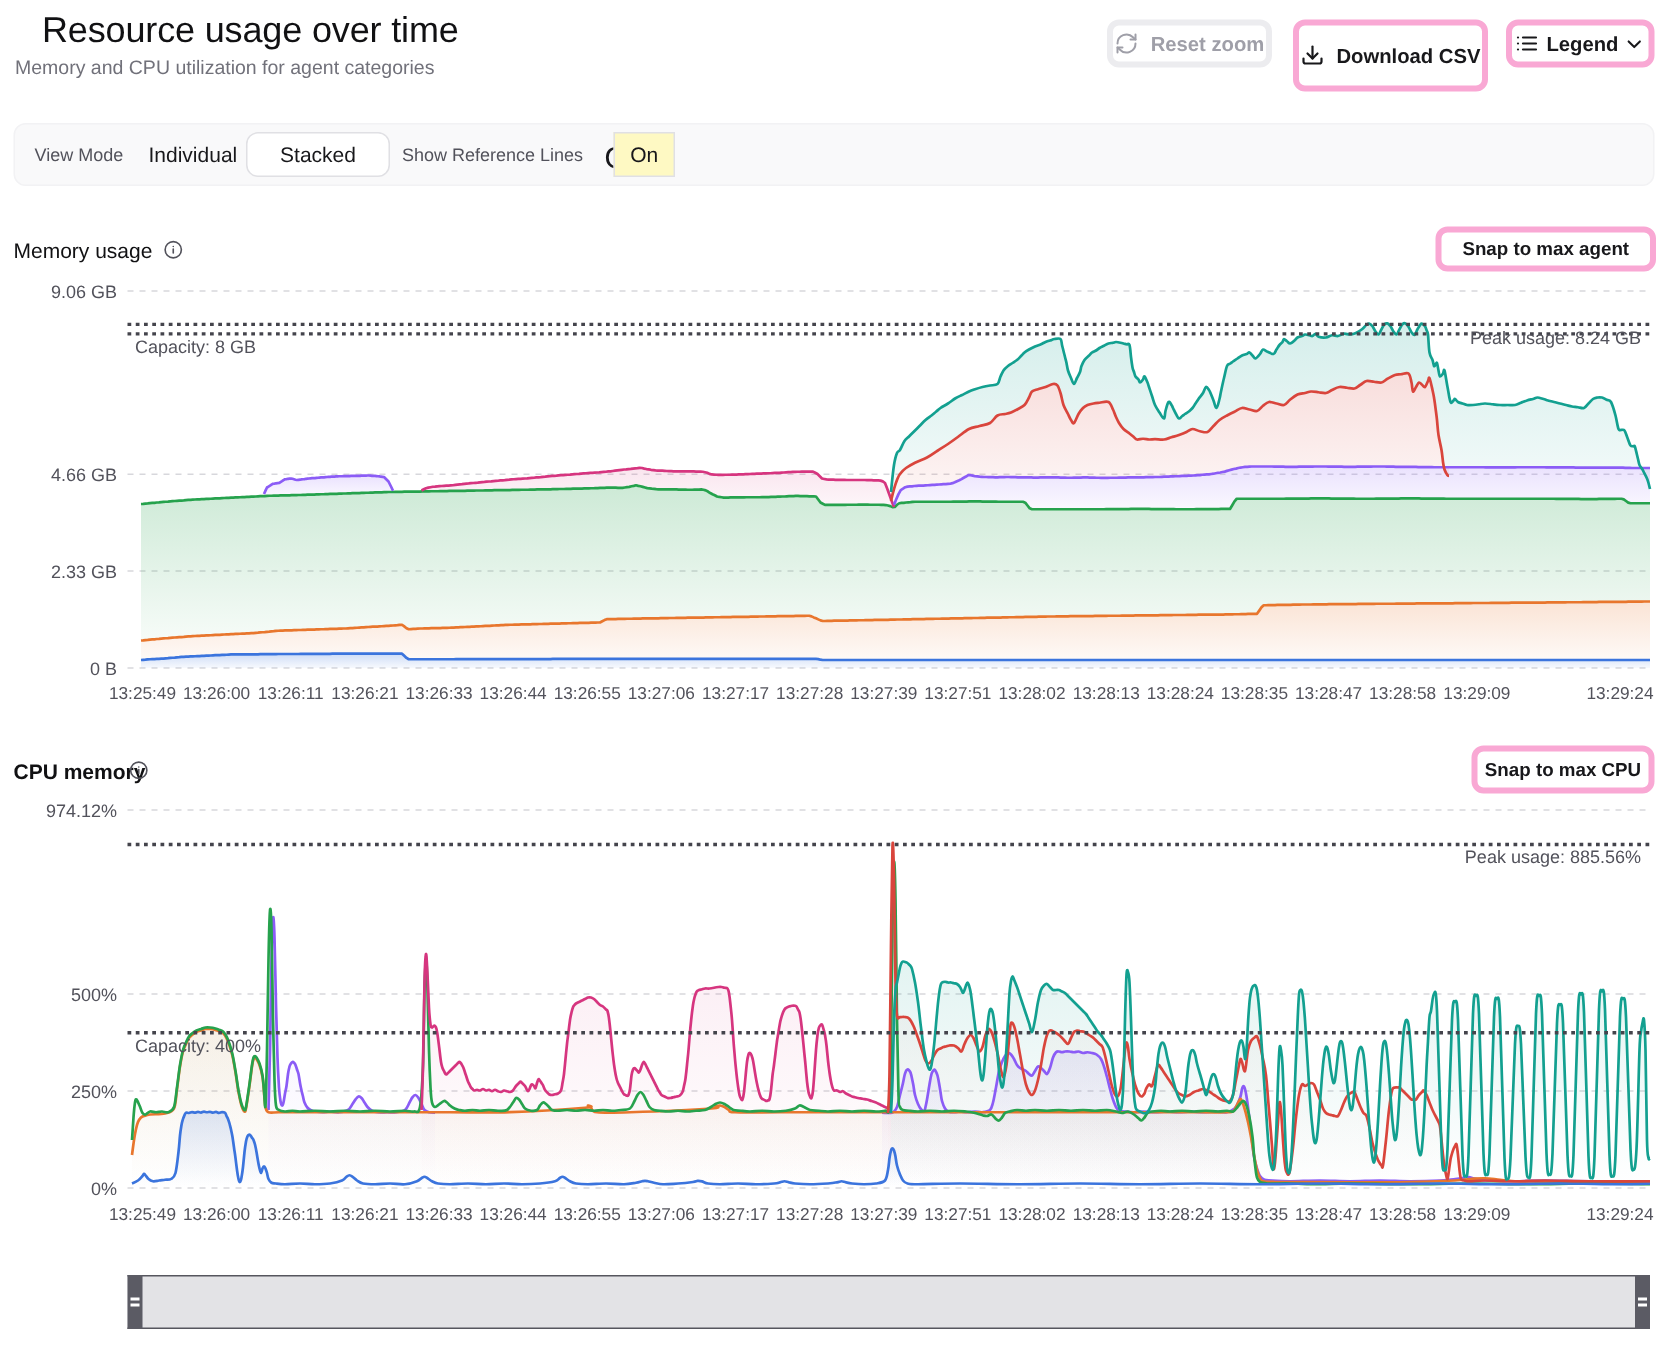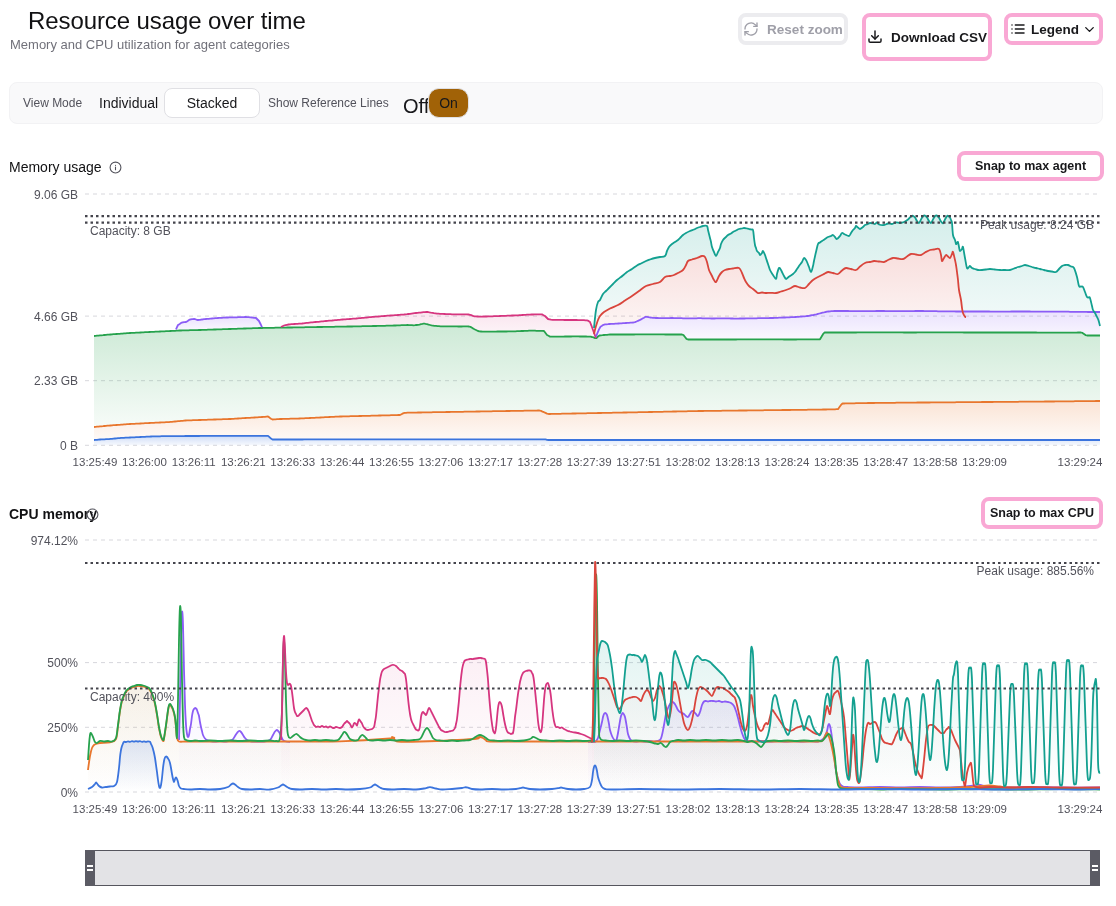--- a/index.html
+++ b/index.html
@@ -43,21 +43,21 @@
       <polyline points="6 9 12 15 18 9"></polyline>
     </svg>
   </div>
 
 <div class="abs" style="left:9px;top:82px;width:1094px;height:42px;background:#f9f9fa;border:1px solid #f2f2f4;border-radius:8px;"></div>
 <div class="abs" style="left:23px;top:96px;font-size:12px;color:#52525b;">View Mode</div>
 <div class="abs" style="left:99px;top:95px;font-size:14px;color:#18181b;">Individual</div>
 <div class="abs" style="left:164px;top:88px;width:96px;height:30px;background:#fff;border:1px solid #e0e0e4;border-radius:8px;display:flex;align-items:center;justify-content:center;font-size:14px;color:#18181b;">Stacked</div>
 <div class="abs" style="left:268px;top:96px;font-size:12px;color:#52525b;">Show Reference Lines</div>
 <div class="abs" style="left:403px;top:95px;font-size:20px;color:#18181b;">Off</div>
-<div class="abs" style="left:428px;top:88px;width:41px;height:30px;background:#a16207;border:1px solid #e0e0e4;border-radius:11px;display:flex;align-items:center;justify-content:center;font-size:14px;color:#18181b;">On</div>
+<div class="abs" style="left:409px;top:88px;width:41px;height:30px;background:#fef9c3;border:1px solid #e0e0e4;border-radius:0;display:flex;align-items:center;justify-content:center;font-size:14px;color:#18181b;">On</div>
 
 <div class="abs" style="left:9px;top:159px;font-size:14px;font-weight:400;color:#111113;">Memory usage</div>
 <div class="abs" style="left:109px;top:160px;"><svg width="13" height="13" viewBox="0 0 24 24" fill="none" stroke="#52525b" stroke-width="2" stroke-linecap="round">
       <circle cx="12" cy="12" r="10"></circle>
       <line x1="12" y1="16" x2="12" y2="11"></line>
       <line x1="12" y1="8" x2="12.01" y2="8"></line>
     </svg></div>
 <div class="btn" style="left:957px;top:151px;width:147px;height:30px;font-size:12.5px;">Snap to max agent</div>
 
 <div class="abs" style="left:9px;top:506px;font-size:14px;font-weight:700;color:#111113;">CPU memory</div>

